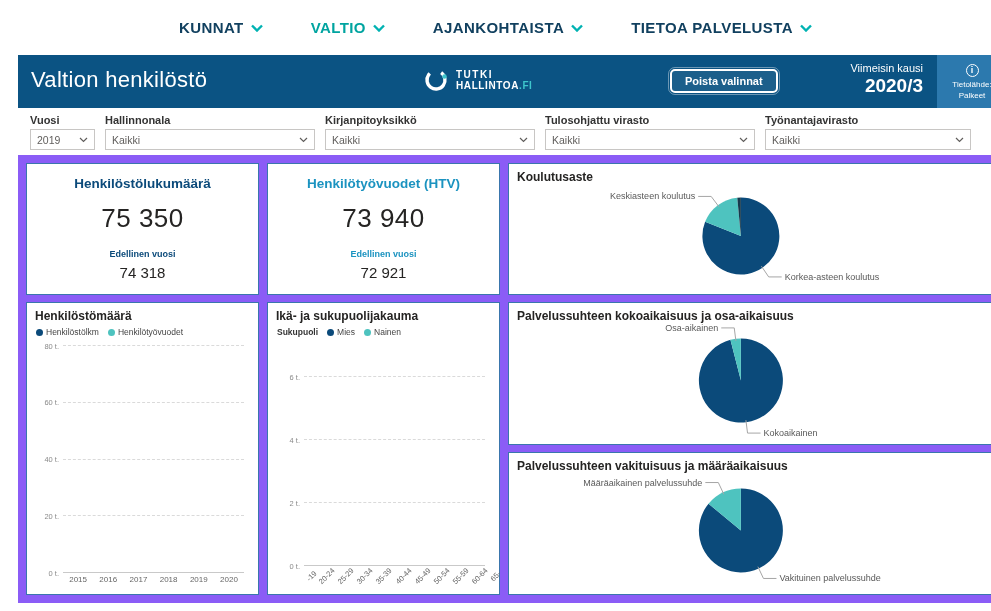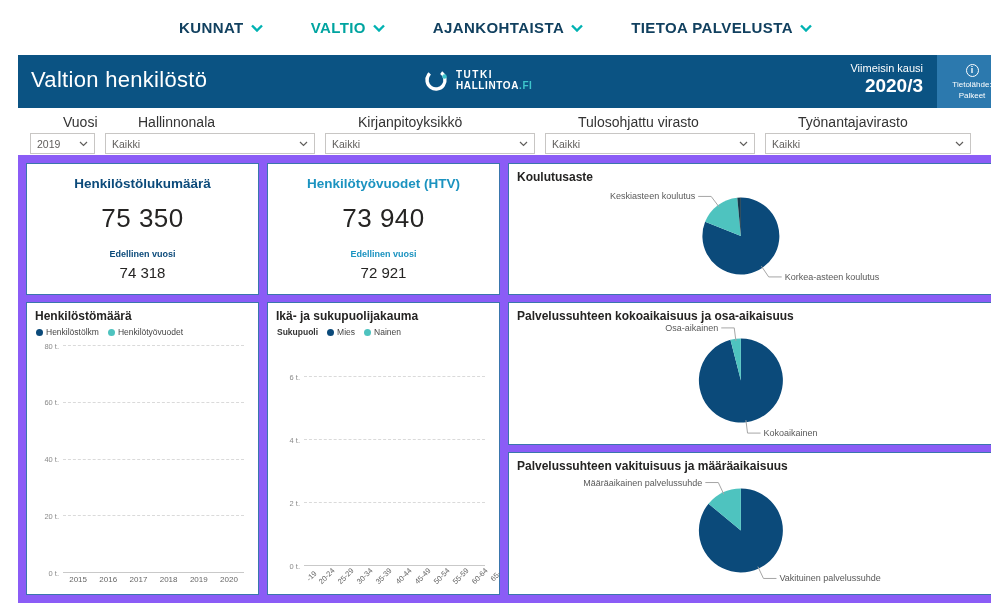--- a/index.html
+++ b/index.html
@@ -65,21 +65,21 @@
     width: 13px; height: 13px; border: 1.3px solid #fff; border-radius: 50%;
     font-size: 9px; font-weight: bold; line-height: 11px; text-align: center;
     margin-bottom: 1px; cursor: pointer;
   }
   .info-panel .small { font-size: 8px; }
   
   .filters {
     flex: 0 0 47px; background: #fff;
     display: flex; gap: 10px; padding: 6px 0 0 12px;
   }
-  .filter-label { font-size: 14px; font-weight: normal; color: #333; margin-bottom: 3px; margin-left: 33px; }
+  .filter-label { font-size: 11px; font-weight: bold; color: #333; margin-bottom: 3px; }
   .filter-select {
     height: 21px; border: 1px solid #c8c6c4; background: #fff;
     display: flex; align-items: center; justify-content: space-between;
     padding: 0 6px; cursor: pointer;
   }
   .filter-value { font-size: 10.5px; color: #605e5c; }
   
   .content {
     flex: 1; background: #8b5cf6;
     display: flex; gap: 8px; padding: 8px;
@@ -161,20 +161,21 @@
       <svg width="26" height="26" viewBox="0 0 26 26">
         <circle cx="13" cy="13" r="9" fill="none" stroke="#ffffff" stroke-width="3.4" stroke-dasharray="44 14" transform="rotate(-55 13 13)"></circle>
         <circle cx="21.5" cy="9.5" r="2.2" fill="#3ec6cc"></circle>
       </svg>
       <div class="logo-text">
         <div class="logo-line1">TUTKI</div>
         <div class="logo-line2"><span>HALLINTOA</span><span class="fi">.FI</span></div>
       </div>
     </div>
 
+    <button class="clear-btn">Poista valinnat</button>
 
     <div class="period">
       <div class="period-label">Viimeisin kausi</div>
       <div class="period-value">2020/3</div>
     </div>
 
     <div class="info-panel">
       <div class="info-icon">i</div>
       <div class="small">Tietolähde:</div>
       <div class="small">Palkeet</div>

